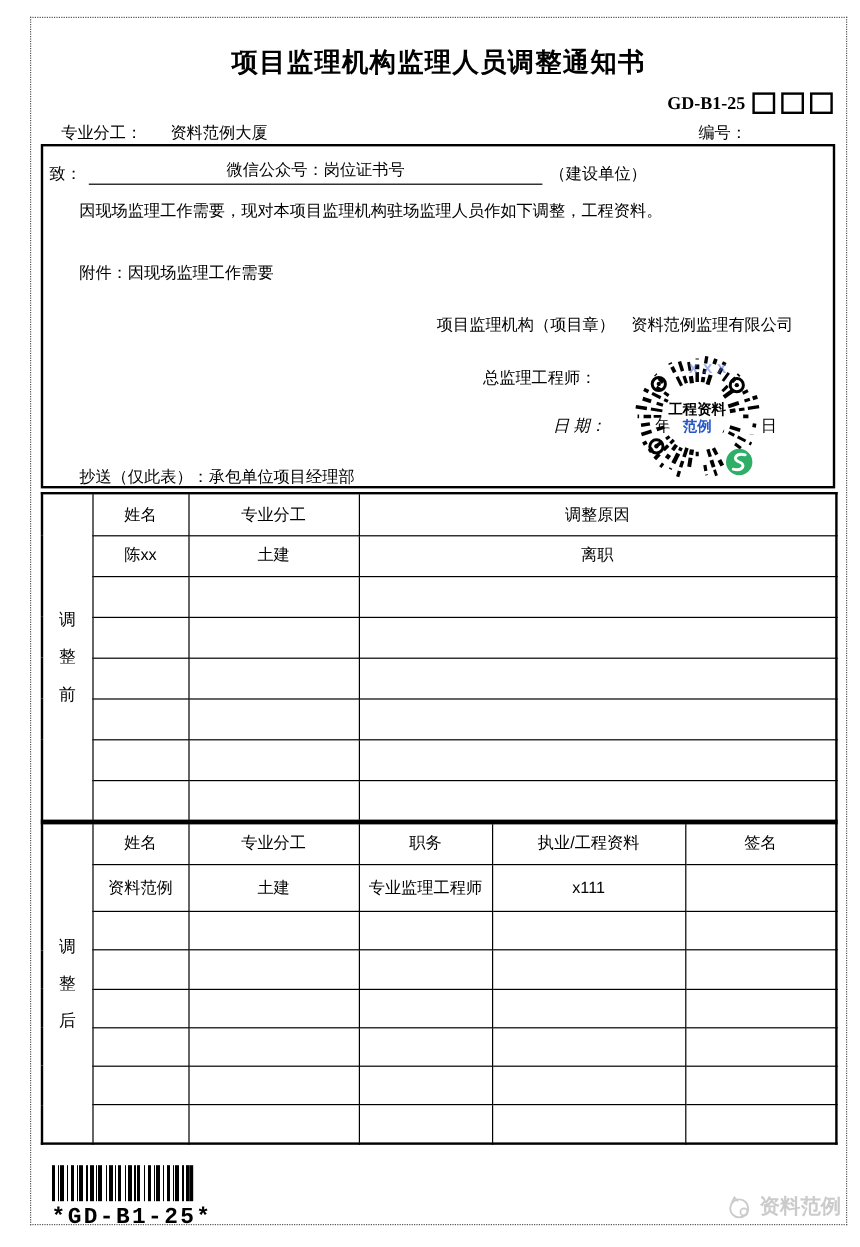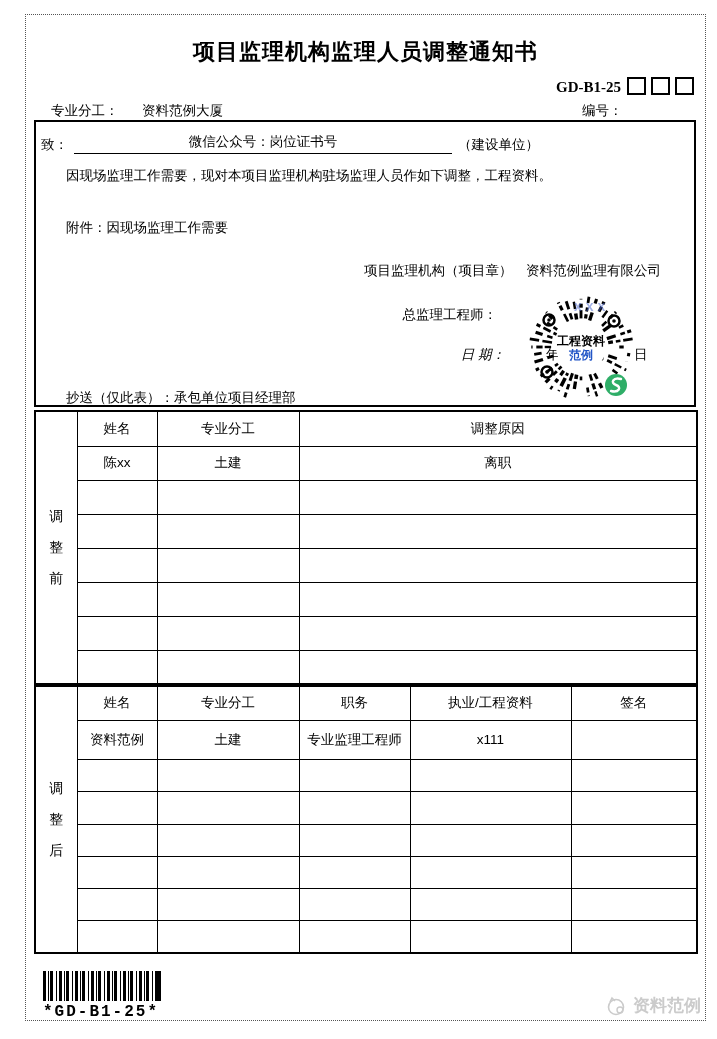--- a/index.html
+++ b/index.html
@@ -60,21 +60,21 @@
   .side-cell{width:42px;}
   .vlabel{display:flex;flex-direction:column;align-items:center;gap:13px;font-size:14px;}
   .barcode{
     left:17px;top:956px;width:115px;height:30px;
     background:repeating-linear-gradient(90deg,
       #000 0 3px,#fff 3px 5px,#000 5px 6px,#fff 6px 7px,
       #000 7px 10px,#fff 10px 13px,#000 13px 14px,#fff 14px 16px);
     border-right:3px solid #000;
   }
   .barcode-text{
-    left:17px;top:988px;font-weight:bold;font-size:16px;letter-spacing:2px;
+    left:17px;top:988px;font-weight:bold;font-size:19px;letter-spacing:2px;
     font-family:"Liberation Mono",monospace;
   }
   .watermark{
     right:4px;top:979px;display:flex;align-items:center;gap:5px;
     color:#cbcbcb;font-size:17px;font-weight:bold;z-index:1;
   }
   .qr-center-t{font-weight:bold;}
 </style>
 </head>
 <body>

